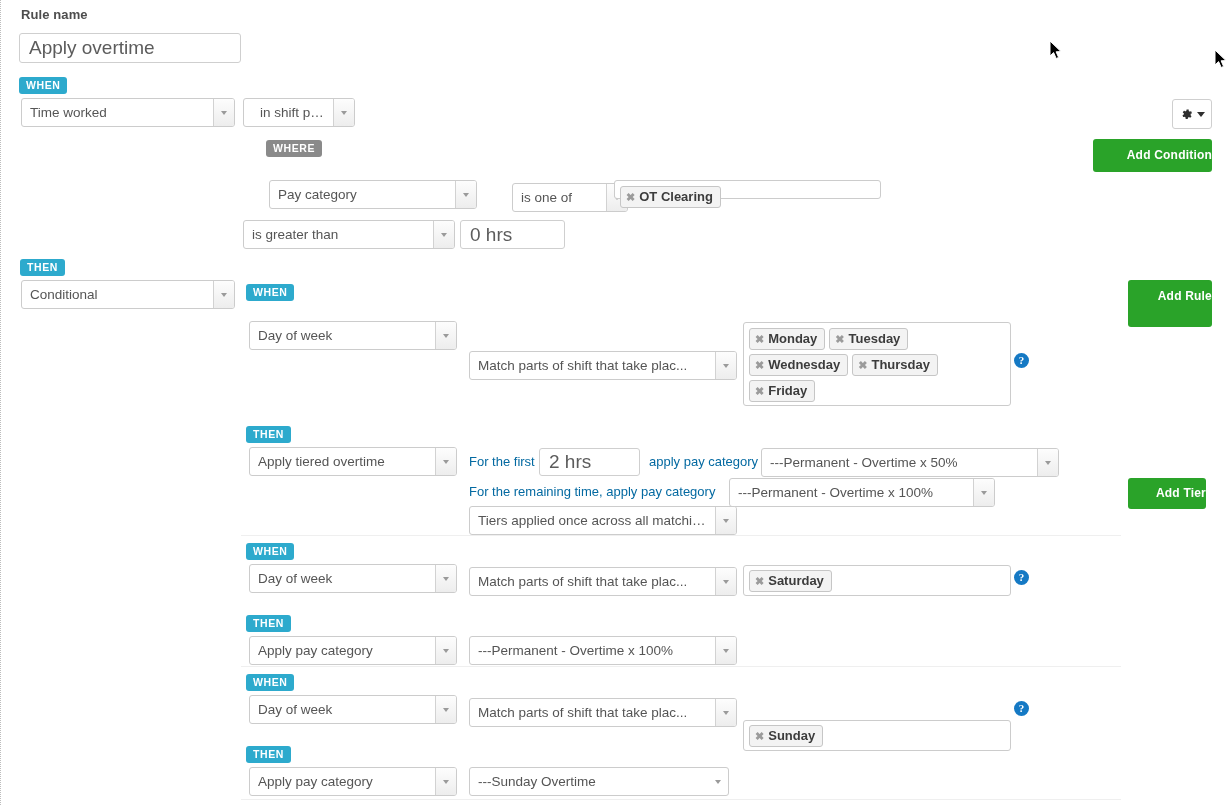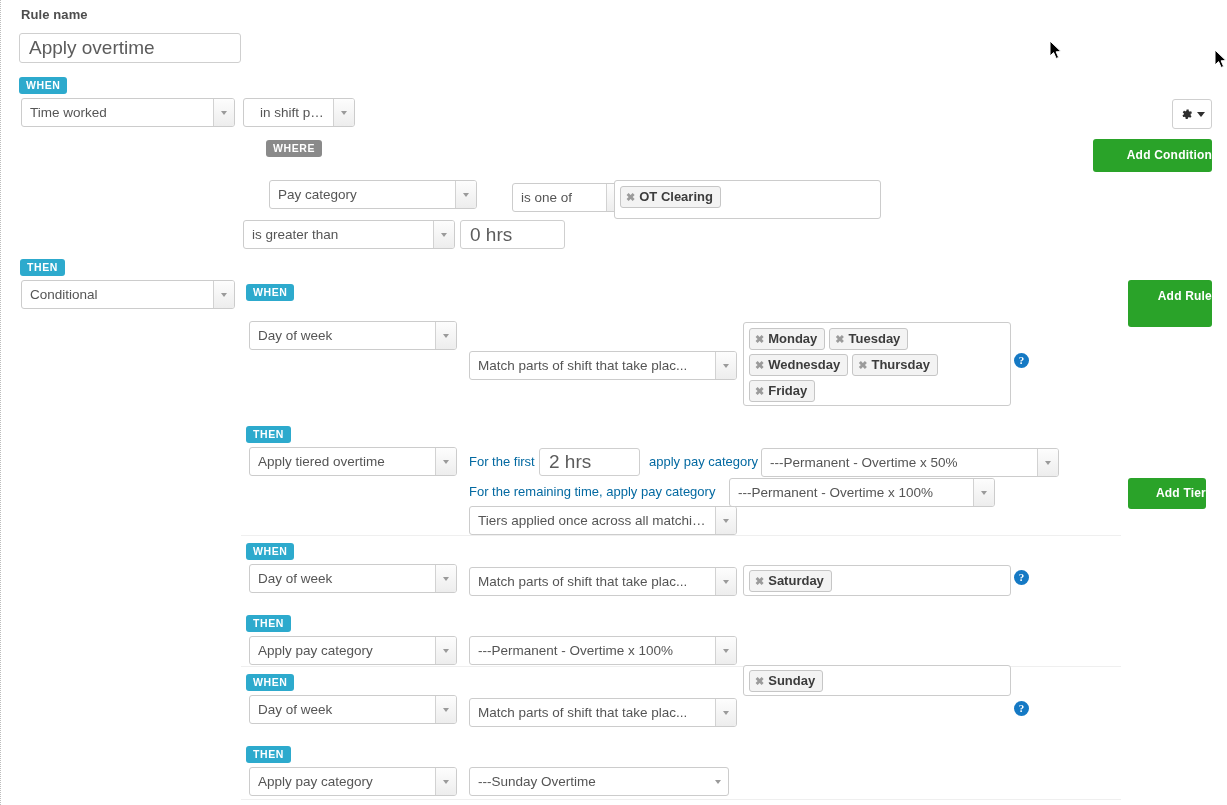--- a/index.html
+++ b/index.html
@@ -228,21 +228,21 @@
   <div class="abs sel" style="left:268px; top:180px; width:208px;">
     <span class="sel-text">Pay category</span>
     <span class="sel-arrow"></span>
   </div>
 
   <div class="abs sel" style="left:489px; top:183px; width:116px;margin-left:22px;">
     <span class="sel-text">is one of</span>
     <span class="sel-arrow"></span>
   </div>
 
-  <div class="abs tagbox" style="left:613px; top:180px; width:267px; height:39px; ">
+  <div class="abs tagbox" style="left:613px; top:180px; width:267px; height:19px; ">
     <span class="tag"><span class="tag-x">✖</span><span>OT Clearing</span></span>
   </div>
 
   <div class="abs sel" style="left:242px; top:220px; width:212px;">
     <span class="sel-text">is greater than</span>
     <span class="sel-arrow"></span>
   </div>
 
   <div class="abs txt" style="left:459px; top:220px; width:105px; height:29px; line-height:27px;">0 hrs</div>
 
@@ -356,21 +356,21 @@
   <div class="abs sel" style="left:248px; top:695px; width:208px;">
     <span class="sel-text">Day of week</span>
     <span class="sel-arrow"></span>
   </div>
 
   <div class="abs sel" style="left:468px; top:698px; width:268px;">
     <span class="sel-text">Match parts of shift that take plac...</span>
     <span class="sel-arrow"></span>
   </div>
 
-  <div class="abs tagbox" style="left:742px; top:665px; width:268px; height:31px; padding-top:4px;">
+  <div class="abs tagbox" style="left:742px; top:720px; width:268px; height:31px; padding-top:4px;">
     <span class="tag"><span class="tag-x">✖</span><span>Sunday</span></span>
   </div>
 
   <div class="abs help-icon" style="left:1013px; top:701px;">?</div>
 
   <div class="abs" style="left:245px; top:744px;">
     <span class="badge then">THEN</span>
   </div>
 
   <div class="abs sel" style="left:248px; top:767px; width:208px;">

